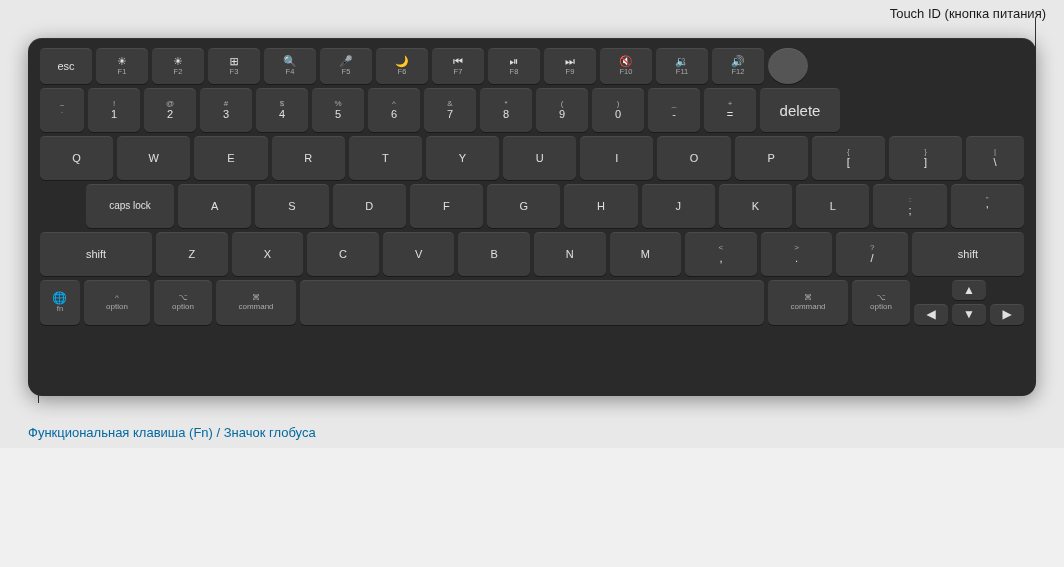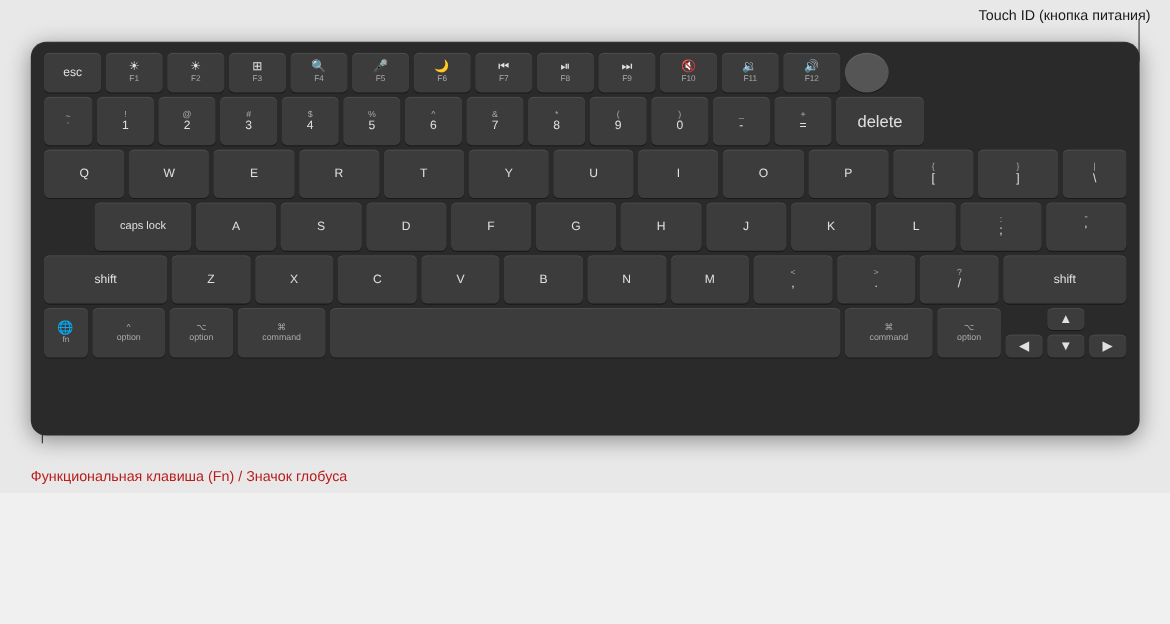--- a/index.html
+++ b/index.html
@@ -36,21 +36,21 @@
       width: 1px;
       height: 38px;
       background: #333;
     }
 
     .label-fn {
       position: absolute;
       bottom: 8px;
       left: 28px;
       font-size: 13px;
-      color: #b91c1c;
+      color: #0369a1;
       white-space: nowrap;
     }
 
     .label-fn-line {
       position: absolute;
       bottom: 45px;
       left: 38px;
       width: 1px;
       height: 28px;
       background: #333;

